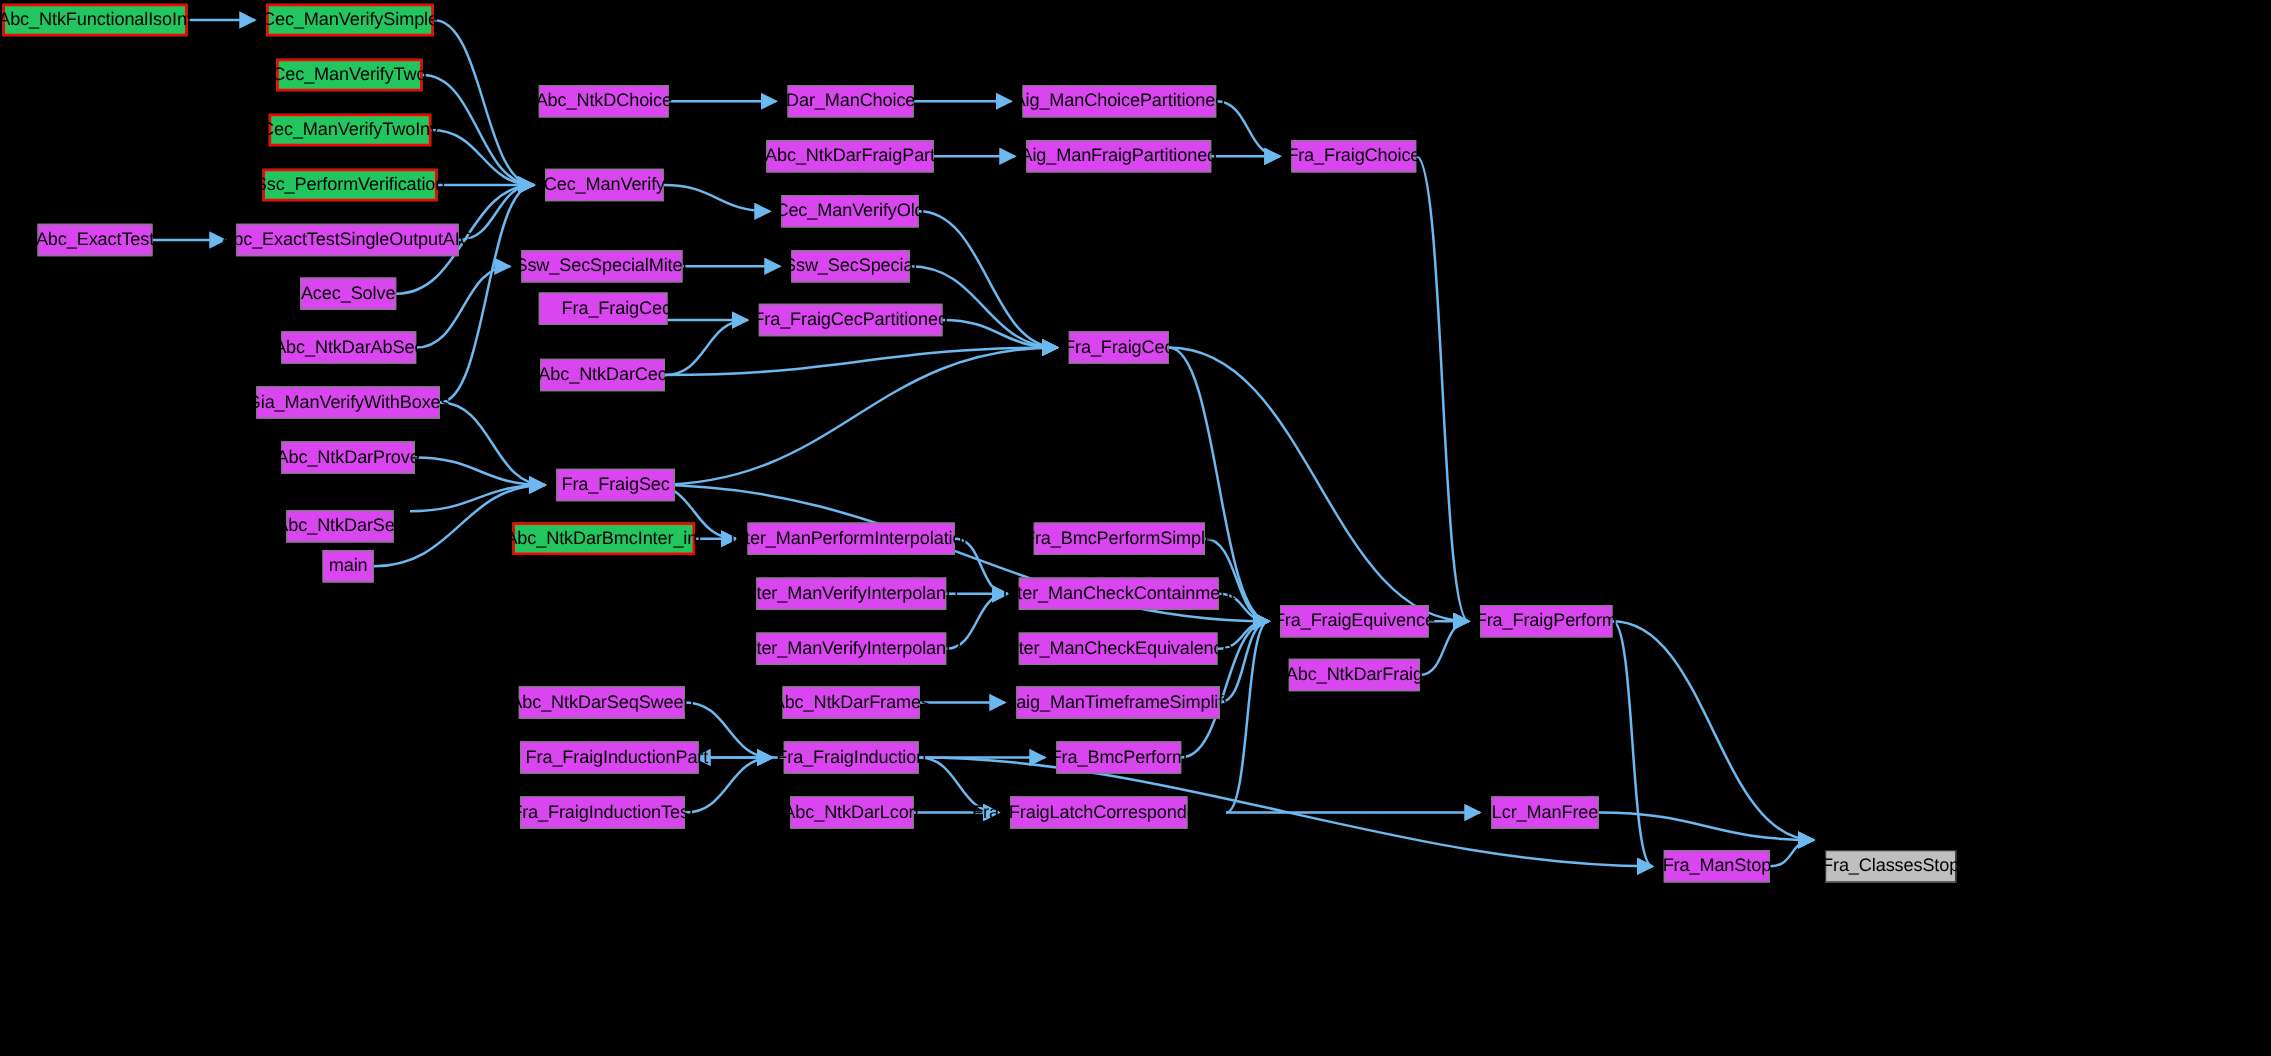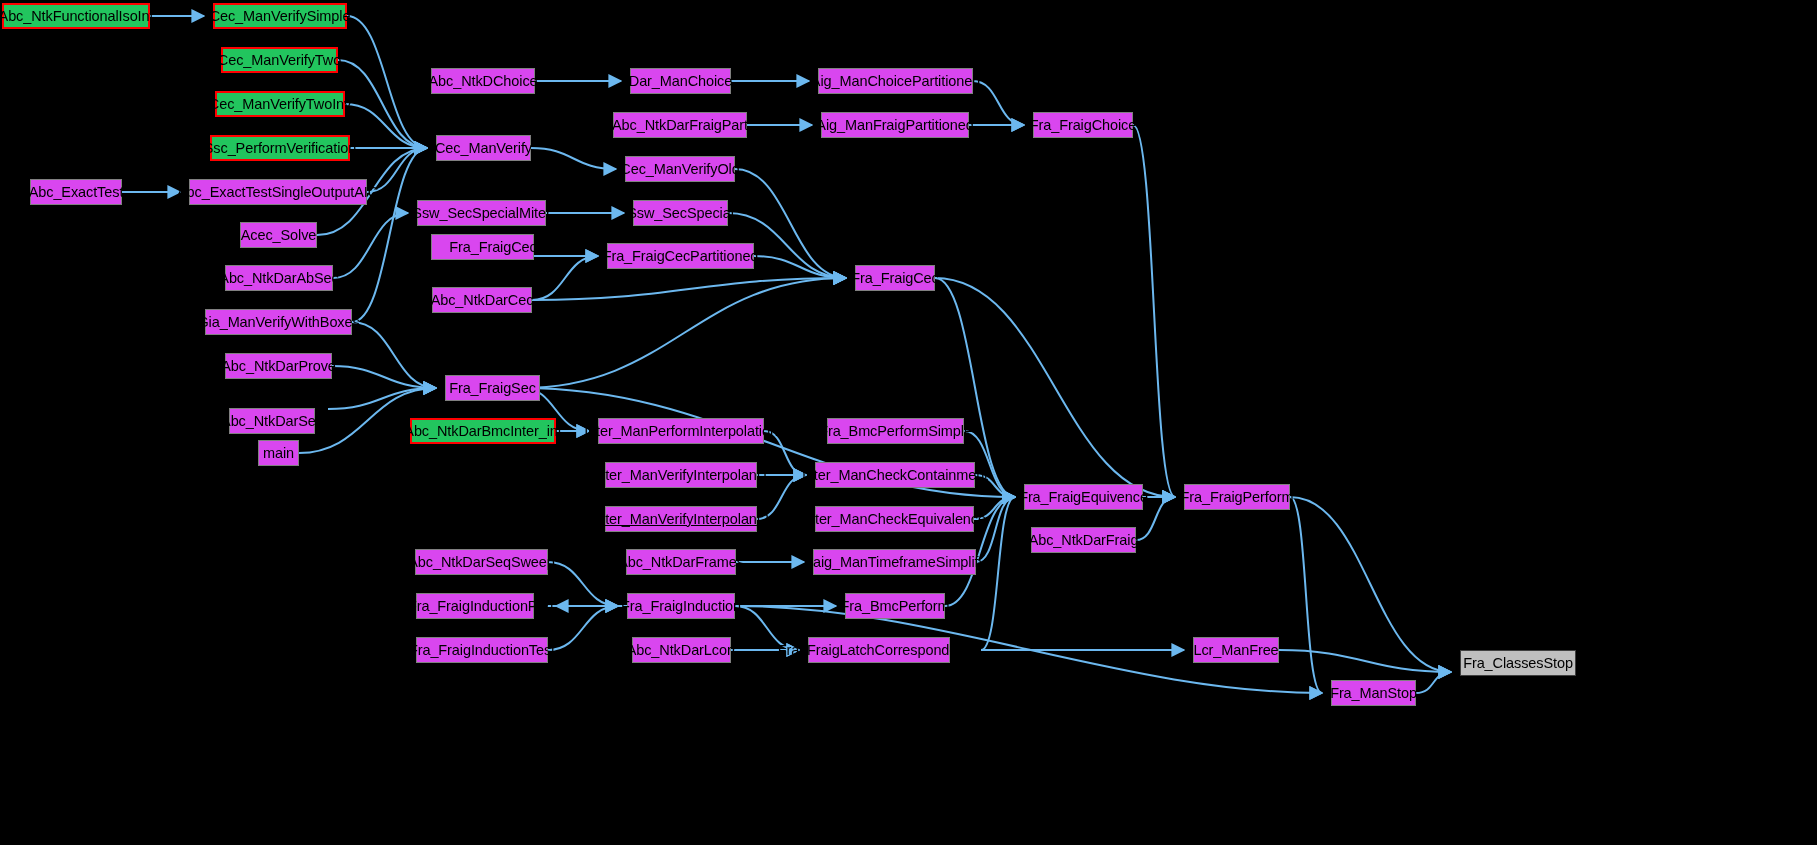--- a/index.html
+++ b/index.html
@@ -121,43 +121,43 @@
       <div class="node" style="left: 229px; top: 408px; width: 86px;">Abc_NtkDarSec</div>
       <div class="node" style="left: 258px; top: 440px; width: 41px;">main</div>
       <div class="node" style="left: 436px; top: 135px; width: 95px;">Cec_ManVerify</div>
       <div class="node" style="left: 431px; top: 68px; width: 104px;">Abc_NtkDChoice</div>
       <div class="node" style="left: 417px; top: 200px; width: 129px;">Ssw_SecSpecialMiter</div>
       <div class="node" style="left: 431px; top: 234px; width: 103px; padding-left: 44px;">Fra_FraigCecTop</div>
       <div class="node" style="left: 432px; top: 287px; width: 100px;">Abc_NtkDarCec</div>
       <div class="node" style="left: 445px; top: 375px; width: 95px;">Fra_FraigSec</div>
       <div class="node red" style="left: 410px; top: 418px; width: 146px;">Abc_NtkDarBmcInter_int</div>
       <div class="node" style="left: 415px; top: 549px; width: 133px;">Abc_NtkDarSeqSweep</div>
-      <div class="node" style="left: 416px; top: 593px; width: 118px; padding-left: 12px;">Fra_FraigInductionPart</div>
+      <div class="node" style="left: 416px; top: 593px; width: 143px; padding-left: 12px;">Fra_FraigInductionPart</div>
       <div class="node" style="left: 416px; top: 637px; width: 132px;">Fra_FraigInductionTest</div>
       <div class="node" style="left: 630px; top: 68px; width: 101px;">Dar_ManChoice</div>
       <div class="node" style="left: 613px; top: 112px; width: 134px;">Abc_NtkDarFraigPart</div>
       <div class="node" style="left: 625px; top: 156px; width: 110px;">Cec_ManVerifyOld</div>
       <div class="node" style="left: 633px; top: 200px; width: 95px;">Ssw_SecSpecial</div>
       <div class="node" style="left: 607px; top: 243px; width: 147px;">Fra_FraigCecPartitioned</div>
       <div class="node" style="left: 598px; top: 418px; width: 166px;">Inter_ManPerformInterpolation</div>
       <div class="node" style="left: 605px; top: 462px; width: 152px;">Inter_ManVerifyInterpolant1</div>
-      <div class="node" style="left: 605px; top: 506px; width: 152px; text-decoration: underline;">Inter_ManVerifyInterpolant2</div>
+      <div class="node" style="left: 605px; top: 506px; width: 152px;">Inter_ManVerifyInterpolant2</div>
       <div class="node" style="left: 626px; top: 549px; width: 110px;">Abc_NtkDarFrames</div>
       <div class="node" style="left: 627px; top: 593px; width: 108px;">Fra_FraigInduction</div>
       <div class="node" style="left: 632px; top: 637px; width: 99px;">Abc_NtkDarLcorr</div>
       <div class="node" style="left: 818px; top: 68px; width: 155px;">Aig_ManChoicePartitioned</div>
       <div class="node" style="left: 821px; top: 112px; width: 148px;">Aig_ManFraigPartitioned</div>
       <div class="node" style="left: 855px; top: 265px; width: 80px;">Fra_FraigCec</div>
       <div class="node" style="left: 827px; top: 418px; width: 137px;">Fra_BmcPerformSimple</div>
       <div class="node" style="left: 815px; top: 462px; width: 160px;">Inter_ManCheckContainment</div>
       <div class="node" style="left: 815px; top: 506px; width: 159px;">Inter_ManCheckEquivalence</div>
       <div class="node" style="left: 813px; top: 549px; width: 163px;">Saig_ManTimeframeSimplify</div>
       <div class="node" style="left: 845px; top: 593px; width: 100px;">Fra_BmcPerform</div>
       <div class="node" style="left: 808px; top: 637px; width: 142px;">Fra_FraigLatchCorrespondence</div>
       <div class="node" style="left: 1033px; top: 112px; width: 100px;">Fra_FraigChoice</div>
       <div class="node" style="left: 1024px; top: 484px; width: 119px;">Fra_FraigEquivence</div>
       <div class="node" style="left: 1031px; top: 527px; width: 105px;">Abc_NtkDarFraig</div>
       <div class="node" style="left: 1184px; top: 484px; width: 106px;">Fra_FraigPerform</div>
       <div class="node" style="left: 1193px; top: 637px; width: 86px;">Lcr_ManFree</div>
       <div class="node" style="left: 1331px; top: 680px; width: 85px;">Fra_ManStop</div>
-      <div class="node focus" style="left: 1460px; top: 650px; width: 116px;">Fra_ClassesStop</div>
+      <div class="node focus" style="left: 1460px; top: 680px; width: 105px;">Fra_ClassesStop</div>
     </div>
 </div>
 
 </body></html>

